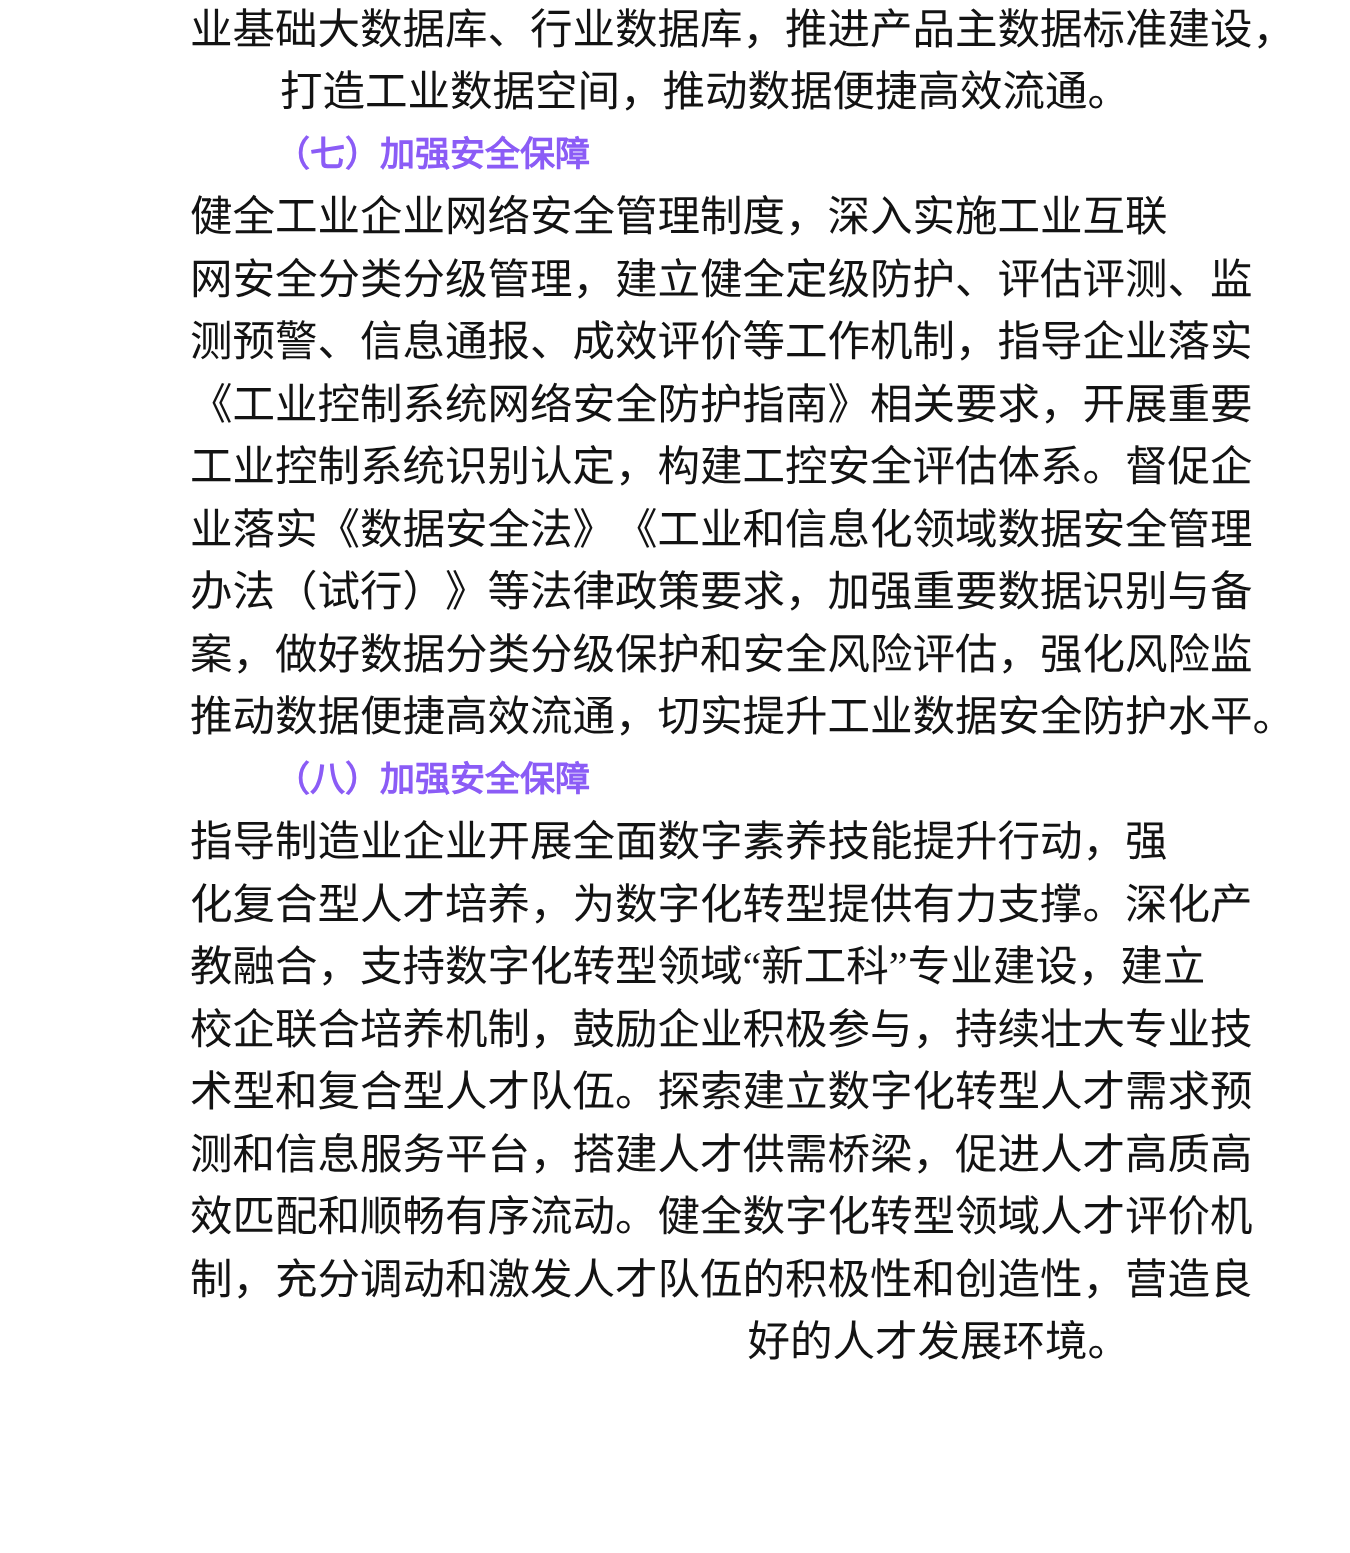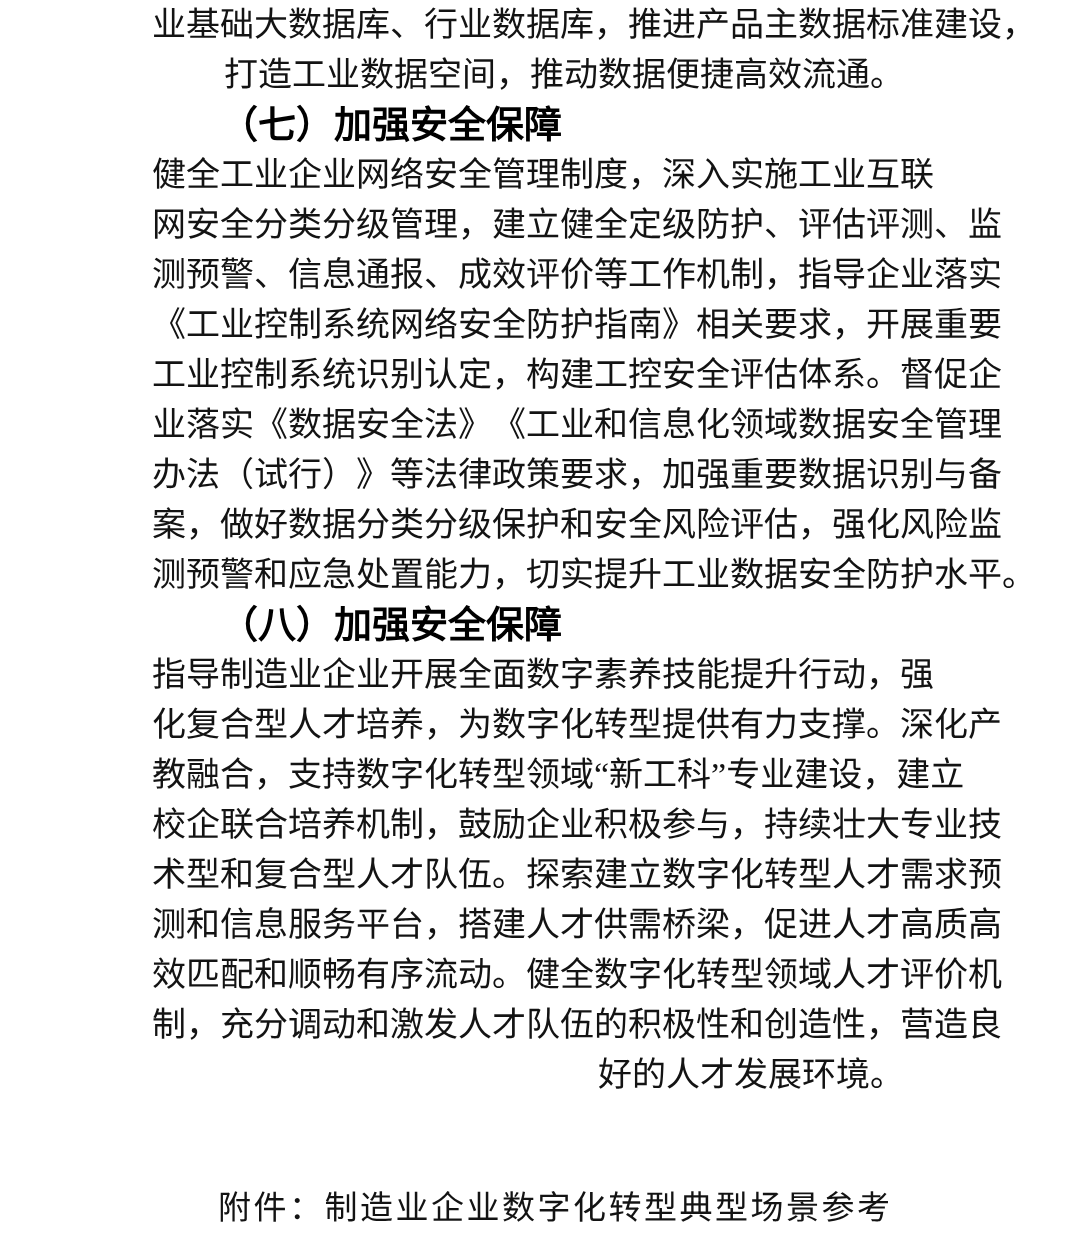--- a/index.html
+++ b/index.html
@@ -57,25 +57,25 @@
 
   
   .line.indent {
     text-indent: 68px;
   }
 
   
   .heading {
     height: 50px;
     line-height: 50px;
-    font-size: 38px;
+    font-size: 28px;
     font-weight: bold;
     text-indent: 68px;
     white-space: pre;
-    color: #000000;
+    color: #8b5cf6;
     font-family: Liberation Serif, serif;
   }
 
   
   .attachment {
     position: absolute;
     left: 218px;
     top: 1186px;
     font-size: 33px;
     line-height: 44px;
@@ -101,34 +101,33 @@
 
     <div>
       <div class="line justify indent" style="text-indent: 0px;"><span style="width: 68px;"></span><span>健</span><span>全</span><span>工</span><span>业</span><span>企</span><span>业</span><span>网</span><span>络</span><span>安</span><span>全</span><span>管</span><span>理</span><span>制</span><span>度</span><span>，</span><span>深</span><span>入</span><span>实</span><span>施</span><span>工</span><span>业</span><span>互</span><span>联</span></div>
       <div class="line justify"><span>网</span><span>安</span><span>全</span><span>分</span><span>类</span><span>分</span><span>级</span><span>管</span><span>理</span><span>，</span><span>建</span><span>立</span><span>健</span><span>全</span><span>定</span><span>级</span><span>防</span><span>护</span><span>、</span><span>评</span><span>估</span><span>评</span><span>测</span><span>、</span><span>监</span></div>
       <div class="line justify"><span>测</span><span>预</span><span>警</span><span>、</span><span>信</span><span>息</span><span>通</span><span>报</span><span>、</span><span>成</span><span>效</span><span>评</span><span>价</span><span>等</span><span>工</span><span>作</span><span>机</span><span>制</span><span>，</span><span>指</span><span>导</span><span>企</span><span>业</span><span>落</span><span>实</span></div>
       <div class="line justify"><span>《</span><span>工</span><span>业</span><span>控</span><span>制</span><span>系</span><span>统</span><span>网</span><span>络</span><span>安</span><span>全</span><span>防</span><span>护</span><span>指</span><span>南</span><span>》</span><span>相</span><span>关</span><span>要</span><span>求</span><span>，</span><span>开</span><span>展</span><span>重</span><span>要</span></div>
       <div class="line justify"><span>工</span><span>业</span><span>控</span><span>制</span><span>系</span><span>统</span><span>识</span><span>别</span><span>认</span><span>定</span><span>，</span><span>构</span><span>建</span><span>工</span><span>控</span><span>安</span><span>全</span><span>评</span><span>估</span><span>体</span><span>系</span><span>。</span><span>督</span><span>促</span><span>企</span></div>
       <div class="line justify"><span>业</span><span>落</span><span>实</span><span>《</span><span>数</span><span>据</span><span>安</span><span>全</span><span>法</span><span>》</span><span>《</span><span>工</span><span>业</span><span>和</span><span>信</span><span>息</span><span>化</span><span>领</span><span>域</span><span>数</span><span>据</span><span>安</span><span>全</span><span>管</span><span>理</span></div>
       <div class="line justify"><span>办</span><span>法</span><span>（</span><span>试</span><span>行</span><span>）</span><span>》</span><span>等</span><span>法</span><span>律</span><span>政</span><span>策</span><span>要</span><span>求</span><span>，</span><span>加</span><span>强</span><span>重</span><span>要</span><span>数</span><span>据</span><span>识</span><span>别</span><span>与</span><span>备</span></div>
       <div class="line justify"><span>案</span><span>，</span><span>做</span><span>好</span><span>数</span><span>据</span><span>分</span><span>类</span><span>分</span><span>级</span><span>保</span><span>护</span><span>和</span><span>安</span><span>全</span><span>风</span><span>险</span><span>评</span><span>估</span><span>，</span><span>强</span><span>化</span><span>风</span><span>险</span><span>监</span></div>
-      <div class="line flush">测预警和应急处置能力，切实提升工业数据安全防护水平。</div>
+      <div class="line flush">推动数据便捷高效流通，切实提升工业数据安全防护水平。</div>
     </div>
 
     <div class="heading">（八）加强安全保障</div>
 
     <div>
       <div class="line justify indent" style="text-indent: 0px;"><span style="width: 68px;"></span><span>指</span><span>导</span><span>制</span><span>造</span><span>业</span><span>企</span><span>业</span><span>开</span><span>展</span><span>全</span><span>面</span><span>数</span><span>字</span><span>素</span><span>养</span><span>技</span><span>能</span><span>提</span><span>升</span><span>行</span><span>动</span><span>，</span><span>强</span></div>
       <div class="line justify"><span>化</span><span>复</span><span>合</span><span>型</span><span>人</span><span>才</span><span>培</span><span>养</span><span>，</span><span>为</span><span>数</span><span>字</span><span>化</span><span>转</span><span>型</span><span>提</span><span>供</span><span>有</span><span>力</span><span>支</span><span>撑</span><span>。</span><span>深</span><span>化</span><span>产</span></div>
       <div class="line justify"><span>教</span><span>融</span><span>合</span><span>，</span><span>支</span><span>持</span><span>数</span><span>字</span><span>化</span><span>转</span><span>型</span><span>领</span><span>域</span><span>“</span><span>新</span><span>工</span><span>科</span><span>”</span><span>专</span><span>业</span><span>建</span><span>设</span><span>，</span><span>建</span><span>立</span></div>
       <div class="line justify"><span>校</span><span>企</span><span>联</span><span>合</span><span>培</span><span>养</span><span>机</span><span>制</span><span>，</span><span>鼓</span><span>励</span><span>企</span><span>业</span><span>积</span><span>极</span><span>参</span><span>与</span><span>，</span><span>持</span><span>续</span><span>壮</span><span>大</span><span>专</span><span>业</span><span>技</span></div>
       <div class="line justify"><span>术</span><span>型</span><span>和</span><span>复</span><span>合</span><span>型</span><span>人</span><span>才</span><span>队</span><span>伍</span><span>。</span><span>探</span><span>索</span><span>建</span><span>立</span><span>数</span><span>字</span><span>化</span><span>转</span><span>型</span><span>人</span><span>才</span><span>需</span><span>求</span><span>预</span></div>
       <div class="line justify"><span>测</span><span>和</span><span>信</span><span>息</span><span>服</span><span>务</span><span>平</span><span>台</span><span>，</span><span>搭</span><span>建</span><span>人</span><span>才</span><span>供</span><span>需</span><span>桥</span><span>梁</span><span>，</span><span>促</span><span>进</span><span>人</span><span>才</span><span>高</span><span>质</span><span>高</span></div>
       <div class="line justify"><span>效</span><span>匹</span><span>配</span><span>和</span><span>顺</span><span>畅</span><span>有</span><span>序</span><span>流</span><span>动</span><span>。</span><span>健</span><span>全</span><span>数</span><span>字</span><span>化</span><span>转</span><span>型</span><span>领</span><span>域</span><span>人</span><span>才</span><span>评</span><span>价</span><span>机</span></div>
       <div class="line justify"><span>制</span><span>，</span><span>充</span><span>分</span><span>调</span><span>动</span><span>和</span><span>激</span><span>发</span><span>人</span><span>才</span><span>队</span><span>伍</span><span>的</span><span>积</span><span>极</span><span>性</span><span>和</span><span>创</span><span>造</span><span>性</span><span>，</span><span>营</span><span>造</span><span>良</span></div>
       <div class="line flush">好的人才发展环境。</div>
     </div>
 
   </div>
 
-  <div class="attachment">附件：制造业企业数字化转型典型场景参考</div>
 
 </div>
 
 </body></html>

